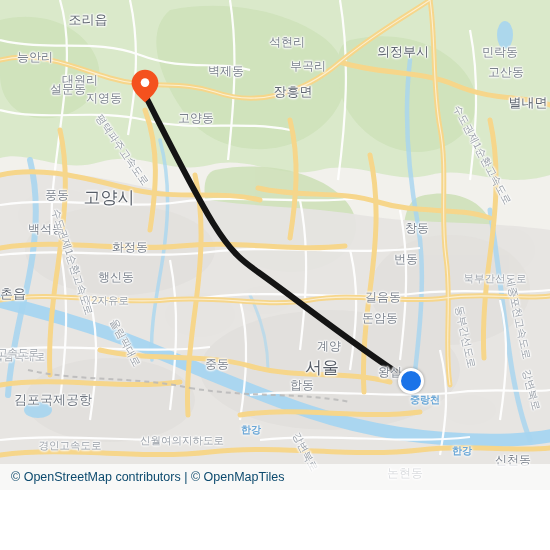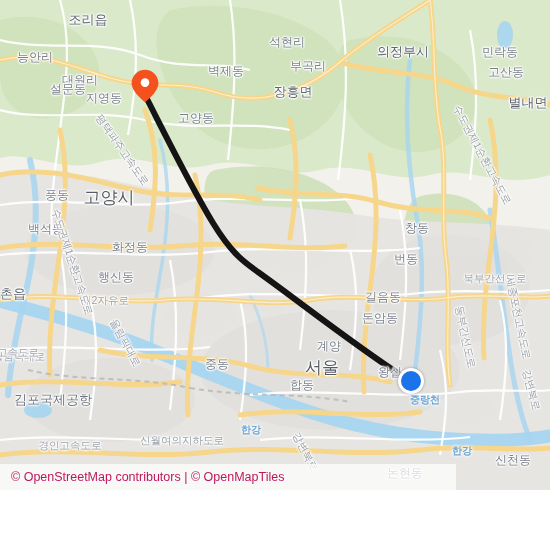--- a/index.html
+++ b/index.html
@@ -70,26 +70,26 @@
     letter-spacing: 0.2px;
     cursor: pointer;
     display: flex; align-items: center; justify-content: center;
     box-shadow: 0 1px 3px rgba(0,0,0,0.22);
   }
 
   
   .attrib {
     position: absolute;
     left: 0; top: 464px;
-    width: 456px; height: 26px;
+    width: 550px; height: 26px;
     background: rgba(255,255,255,0.72);
     display: flex; align-items: center;
     padding-left: 11px;
     font-size: 12.5px;
-    color: #be185d;
+    color: #0c4a6e;
     white-space: nowrap;
   }
 
   
   .bottombar {
     position: absolute;
     left: 0; top: 490px;
     width: 550px; height: 60px;
     background: #ffffff;
     display: flex; align-items: center;

